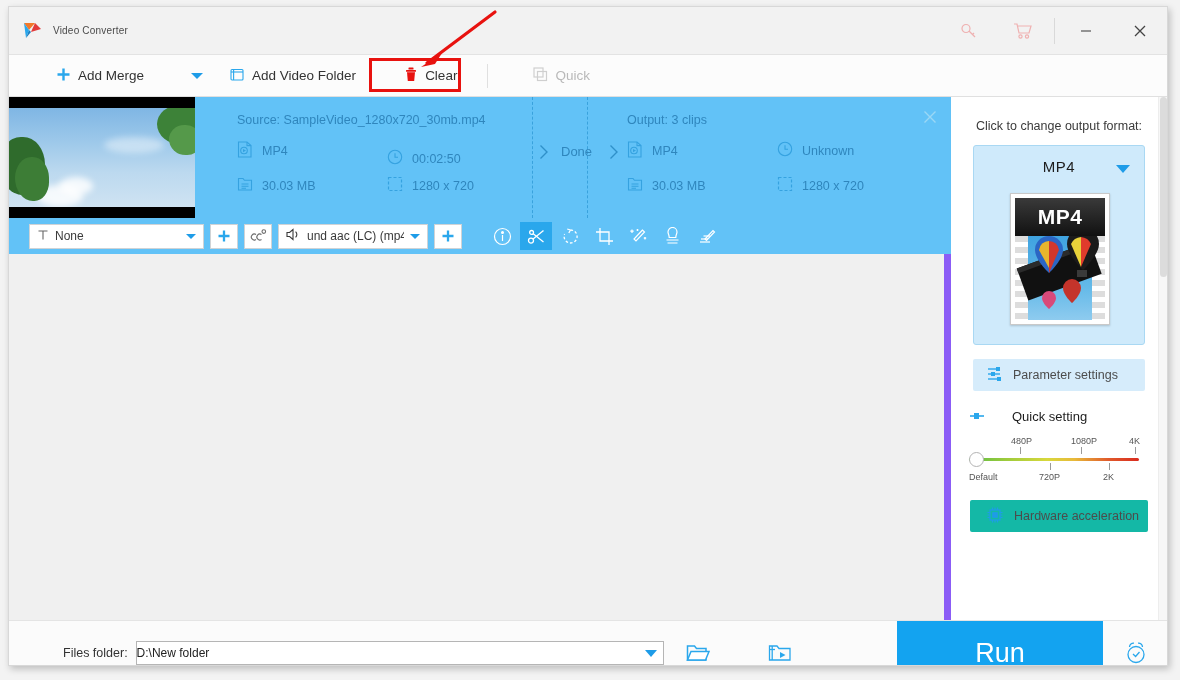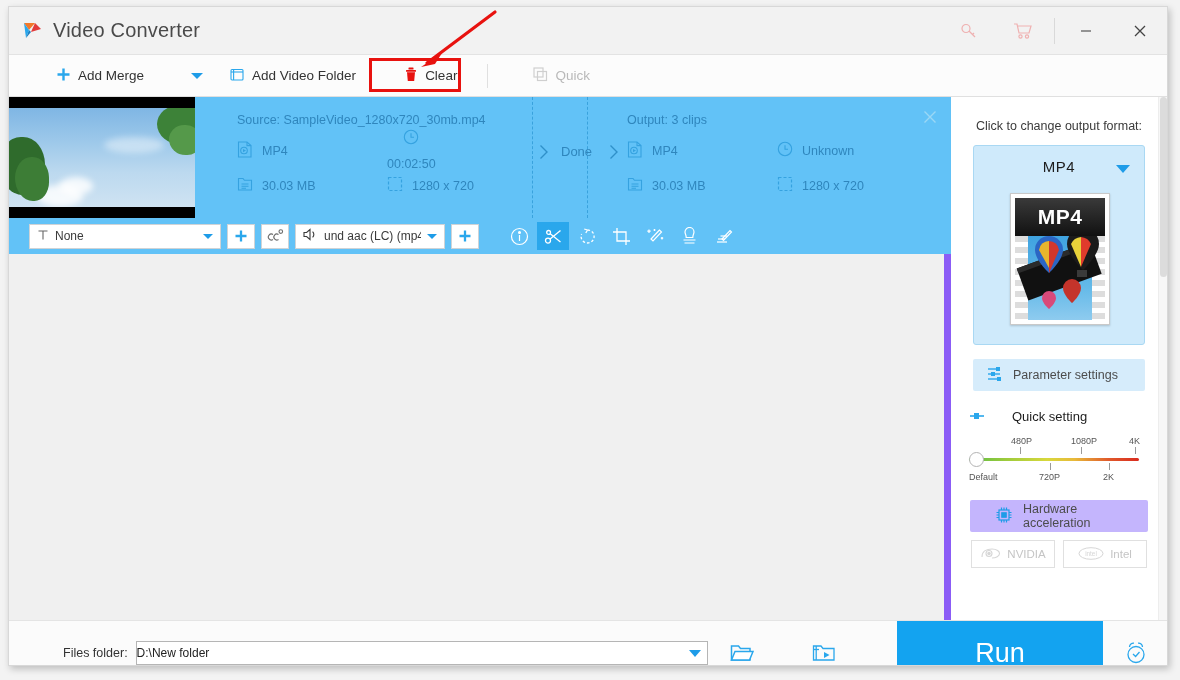--- a/index.html
+++ b/index.html
@@ -33,21 +33,21 @@
     background: #f2f2f2;
     border-bottom: 1px solid #e3e3e3;
     display: flex; align-items: center;
   }
   .app-logo {
     margin-left: 12px; width: 22px; height: 22px;
     display: flex; align-items: center; justify-content: center;
   }
   .app-title {
     margin-left: 10px;
-    font-size: 20px; color: #4a4a4a; letter-spacing: .2px;
+    font-size: 10px; color: #4a4a4a; letter-spacing: .2px;
   }
   .title-right {
     position: absolute; right: 0; top: 0; height: 48px;
     display: flex; align-items: center;
   }
   .tb-btn {
     width: 54px; height: 48px;
     display: flex; align-items: center; justify-content: center;
   }
   .tb-sep {
@@ -259,22 +259,22 @@
     border-radius: 2px;
   }
   .slider-knob {
     position: absolute; left: 0; top: 16px; width: 15px; height: 15px;
     background: #fff; border: 1px solid #b3b3b3; border-radius: 50%;
   }
   .tickmark { position: absolute; width: 1px; height: 7px; background: #9a9a9a; }
 
   .hw-btn {
     margin: 8px auto 0; width: 178px; height: 32px;
-    background: #c4b5fd; border-radius: 2px;
-    display: flex; align-items: center; gap: 10px; padding-left: 25px;
+    background: #14b8a6; border-radius: 2px;
+    display: flex; align-items: center; gap: 10px; padding-left: 16px;
     font-size: 12.5px; color: #4c4c4c;
   }
   .gpu-row { display: flex; gap: 8px; margin: 8px 0 0 20px; }
   .gpu-btn {
     width: 84px; height: 28px; border: 1px solid #e0e0e0; background: #fff;
     display: flex; align-items: center; justify-content: center; gap: 6px;
     font-size: 11.5px; color: #c5c5c5;
   }
 
   .scrollbar {
@@ -289,21 +289,21 @@
   
   .bottom {
     position: relative;
     height: 65px;
     background: #fbfbfb;
     border-top: 1px solid #e4e4e4;
     display: flex; align-items: center;
   }
   .out-lbl { margin-left: 54px; font-size: 12.5px; color: #333; }
   .path-box {
-    margin-left: 8px; width: 572px; height: 24px;
+    margin-left: 8px; width: 528px; height: 24px;
     background: #fff; border: 1px solid #b5b5b5;
     display: flex; align-items: center;
     font-size: 12px; color: #222; padding-left: 4px;
     position: relative;
   }
   .path-caret {
     position: absolute; right: 6px; top: 8px;
     width: 0; height: 0;
     border-left: 6px solid transparent; border-right: 6px solid transparent;
     border-top: 7px solid #1e9ce8;
@@ -450,21 +450,21 @@
               <span>
                 <svg width="16" height="17" viewBox="0 0 16 17" fill="none" stroke="#35a2e0" stroke-width="1.1">
                   <path d="M1.5 1 H10 L14 4.6 V16 H1.5 Z"></path>
                     <path d="M10 1 V4.6 H14"></path>
                   <circle cx="7" cy="9.5" r="3.3"></circle>
                     <path d="M6 8 L9 9.6 L6 11.2 Z" fill="#35a2e0" stroke="none"></path>
                 </svg>
               </span>
               <span>MP4</span>
             </div>
-            <div class="meta" style="left:192px;top:32px;flex-direction:column;">
+            <div class="meta" style="left:192px;top:52px;">
               <span>
                 <svg width="16" height="16" viewBox="0 0 16 16" fill="none" stroke="#35a2e0" stroke-width="1.1">
                   <circle cx="8" cy="8" r="6.7"></circle>
                     <path d="M8 4.3 V8.2 H11"></path>
                 </svg>
               </span>
               <span>00:02:50</span>
             </div>
             <div class="meta" style="left:42px;top:79px;">
               <span>
@@ -540,21 +540,21 @@
 
             <div class="close-x">
               <svg width="16" height="16" viewBox="0 0 16 16" stroke="#9bd7f5" stroke-width="1.4">
                   <path d="M2.5 2.5 L13.5 13.5 M13.5 2.5 L2.5 13.5"></path>
                 </svg>
             </div>
           </div>
         </div>
 
         <div class="item-bar">
-          <div class="sel" style="width:192px">
+          <div class="sel" style="width:175px">
             <span>
               <svg width="12" height="12" viewBox="0 0 12 12" stroke="#666" stroke-width="1.1">
                   <path d="M1.5 2 H10.5 M6 2 V10.5"></path>
                 </svg>
             </span>
             <span class="val">None</span>
             <span class="dn"></span>
           </div>
           <div class="sq-btn">
             <svg width="14" height="14" viewBox="0 0 14 14" stroke="#2aa7ec" stroke-width="2.3">
@@ -719,41 +719,20 @@
               <rect x="6.8" y="6.8" width="4.4" height="4.4" fill="#1e9ce8"></rect>
               <path d="M6.5 4 V1.5 M9 4 V1.5 M11.5 4 V1.5"></path>
               <path d="M6.5 14 V16.5 M9 14 V16.5 M11.5 14 V16.5"></path>
               <path d="M4 6.5 H1.5 M4 9 H1.5 M4 11.5 H1.5"></path>
               <path d="M14 6.5 H16.5 M14 9 H16.5 M14 11.5 H16.5"></path>
             </svg>
           </span>
           <span>Hardware acceleration</span>
         </div>
 
-        <div class="gpu-row">
-          <div class="gpu-btn">
-            <span>
-              <svg width="21" height="13" viewBox="0 0 21 13" fill="none" stroke="#d6d6d6" stroke-width="1.1">
-                <path d="M2 10 C2 4 7 2 12 2 C17 2 19.5 4.5 19.5 6.5 C19.5 9 16 11 12 11"></path>
-                <circle cx="9" cy="6.5" r="3"></circle>
-                  <circle cx="9" cy="6.5" r="1.2" fill="#d6d6d6"></circle>
-              </svg>
-            </span>
-            <span>NVIDIA</span>
-          </div>
-          <div class="gpu-btn">
-            <span>
-              <svg width="26" height="13" viewBox="0 0 26 13" fill="none" stroke="#d6d6d6" stroke-width="1">
-                <ellipse cx="13" cy="6.5" rx="12" ry="5.8"></ellipse>
-                <text x="13" y="9" font-size="6.4" fill="#d6d6d6" stroke="none" text-anchor="middle" font-family="Liberation Sans, sans-serif">intel</text>
-              </svg>
-            </span>
-            <span>Intel</span>
-          </div>
-        </div>
 
         <div class="scrollbar">
           <div class="scroll-thumb"></div>
         </div>
       </div>
     </div>
 
     <div class="bottom">
       <div class="out-lbl">Files folder:</div>
       <div class="path-box">

